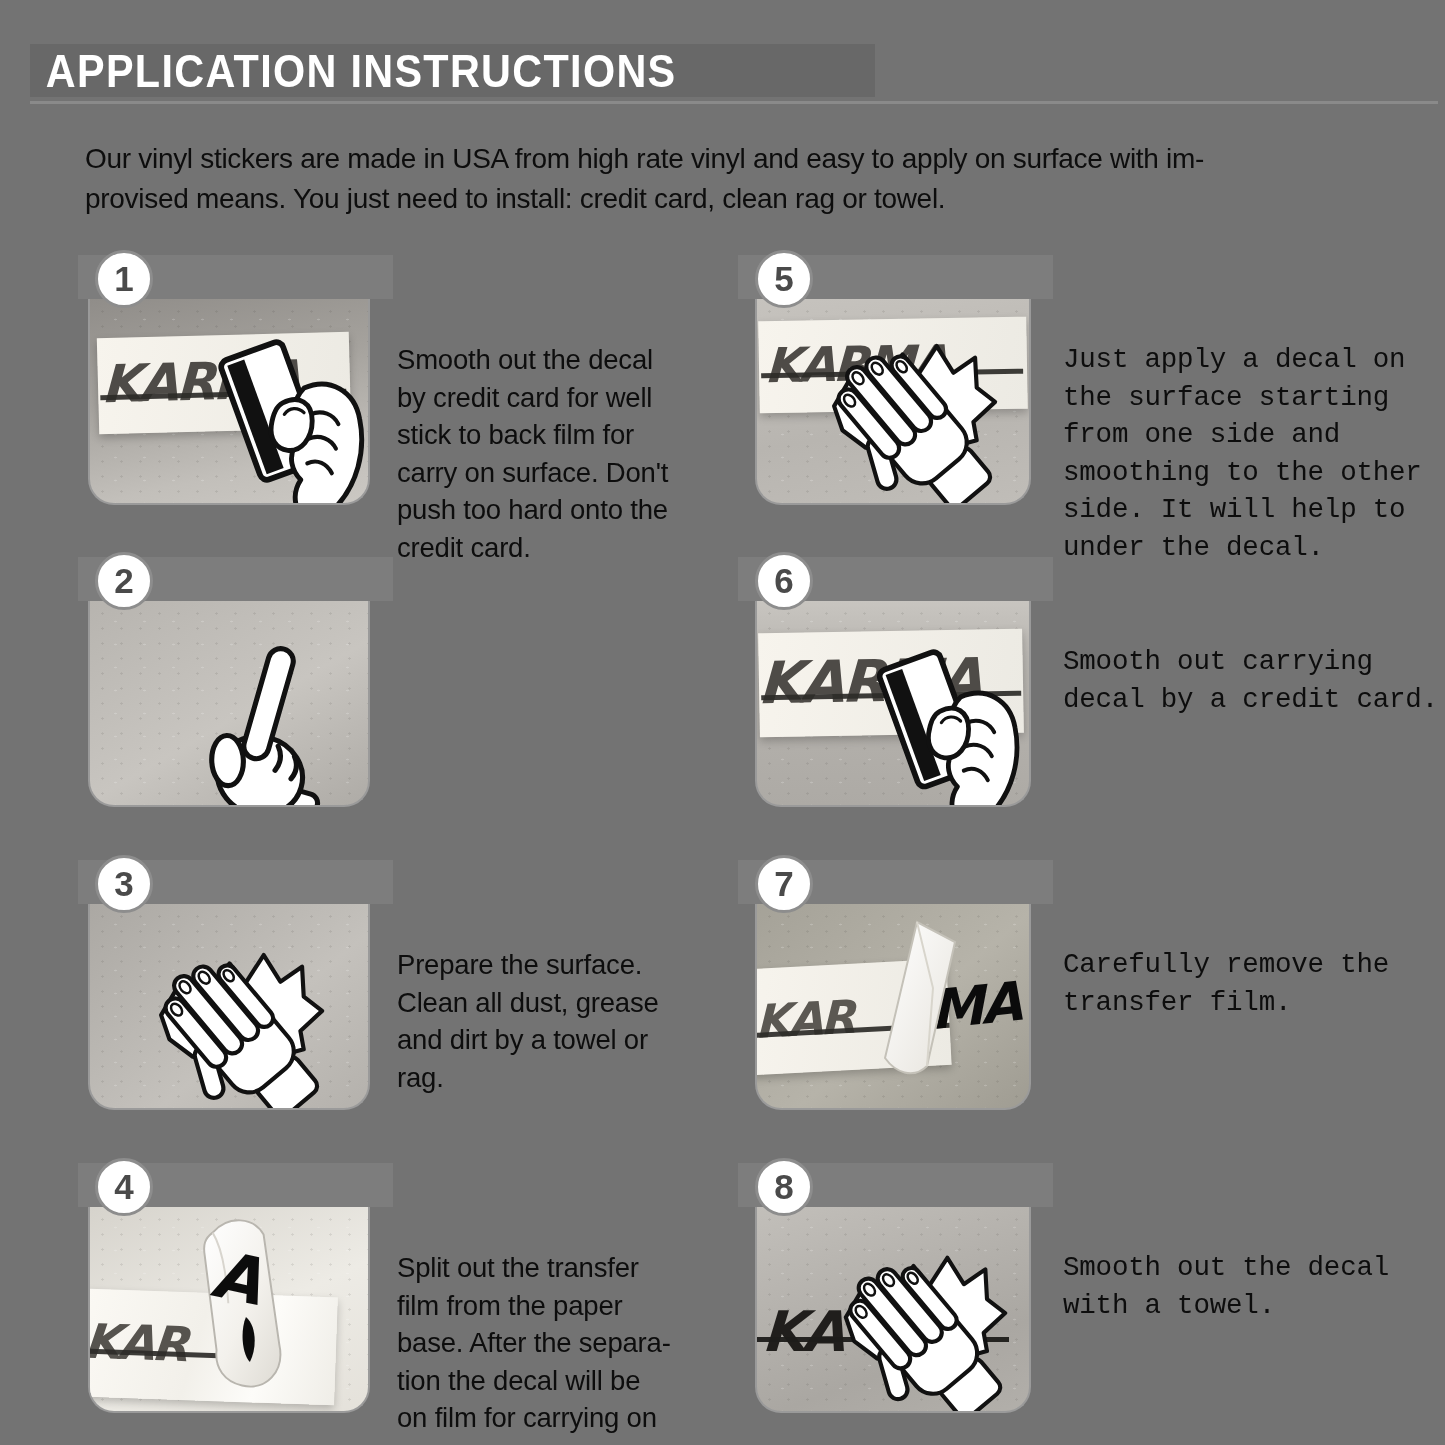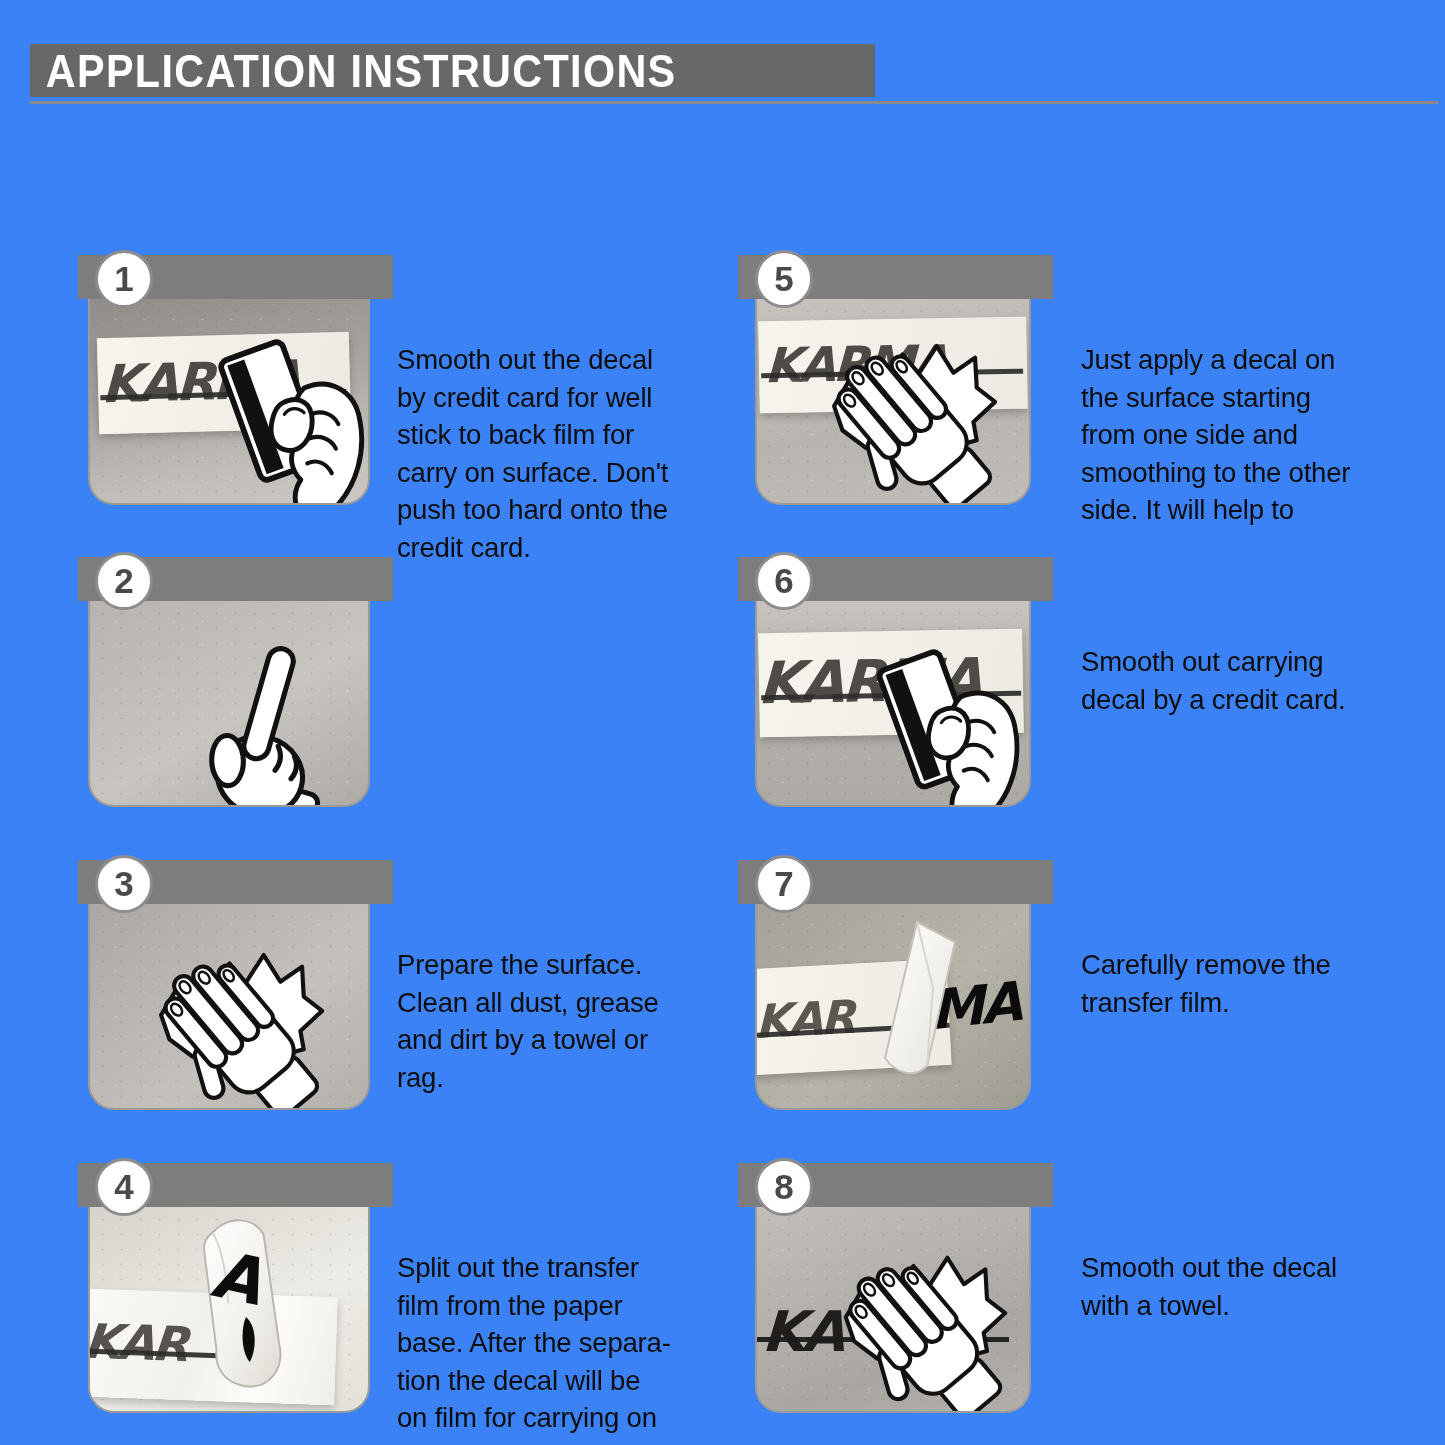--- a/index.html
+++ b/index.html
@@ -1,16 +1,16 @@
 <!DOCTYPE html>
 <html style="--header_bar: #686868; --step_bar: #7d7d7d; --rule_line: #8a8a8a; --badge_border: #8d8d8d; --badge_number: #4a4a4a; --title_text: #ffffff; --body_text: #0d0d0d; --decal_text: #4e4b47; --decal_black: #0b0b0b;"><head>
 <meta charset="utf-8">
 <style>
   html,body{margin:0;padding:0;background:#fff;}
-  .page{position:relative;width:1445px;height:1445px;background:#3b82f6;overflow:hidden;
+  .page{position:relative;width:1445px;height:1445px;background:#737373;overflow:hidden;
         font-family:"Liberation Sans", sans-serif;color:var(--body_text,#0d0d0d);}
 
   
   .header-bar{position:absolute;left:30px;top:44px;width:845px;height:53px;
               background:var(--header_bar,#686868);display:flex;align-items:center;}
   .header-bar h1{margin:0;padding-left:18px;color:var(--title_text,#fff);
                  font-size:47px;font-weight:bold;letter-spacing:1.5px;white-space:nowrap;
                  transform:scaleX(.88);transform-origin:left center;}
   .header-rule{position:absolute;left:30px;top:101px;width:1408px;height:3px;
                background:var(--rule_line,#8a8a8a);}
@@ -29,21 +29,21 @@
          font-size:35px;font-weight:bold;color:var(--badge_number,#4a4a4a);}
   .photo{position:absolute;left:10px;top:44px;width:282px;height:206px;box-sizing:border-box;
          border:2.5px solid #9a9a9a;border-top:none;border-radius:0 0 26px 26px;overflow:hidden;}
   .step.right .photo{left:17px;width:276px;}
   .photo::before{content:"";position:absolute;inset:0;z-index:1;pointer-events:none;
      background-image:radial-gradient(rgba(55,50,45,.11) 1.2px,transparent 1.6px),
                       radial-gradient(rgba(255,255,255,.20) 1px,transparent 1.4px);
      background-size:19px 15px,29px 23px;background-position:3px 5px,11px 9px;}
   .caption{position:absolute;left:319px;top:50px;width:330px;font-size:27.5px;line-height:37.5px;
            letter-spacing:-.2px;margin-top:36px;}
-  .step.right .caption{left:343px;}
+  .step.right .caption{left:325px;font-family:Liberation Mono, monospace;}
   .caption div{white-space:nowrap;}
 
   
   .p1{background:linear-gradient(168deg,#908d89 0%,#a5a29d 40%,#c2bfba 78%,#cbc8c3 100%);}
   .p2{background:linear-gradient(150deg,#b7b4af,#c8c5c0 55%,#aeaba6);}
   .p3{background:linear-gradient(140deg,#aba8a3,#c4c1bc 60%,#b4b1ac);}
   .p4{background:linear-gradient(155deg,#d6d3cc,#edebe5 55%,#e4e1da);}
   .p5{background:linear-gradient(170deg,#c6c3be,#b8b5b0 60%,#c0bdb8);}
   .p6{background:linear-gradient(180deg,#c8c5c0 0%,#b7b4af 30%,#adaaa5 100%);}
   .p7{background:linear-gradient(140deg,#a5a298,#b6b3a9 55%,#9f9c92);}
@@ -104,20 +104,24 @@
   </defs>
 </svg>
 
 <div class="page">
 
   <div class="header-bar">
     <h1>APPLICATION INSTRUCTIONS</h1>
   </div>
   <div class="header-rule"></div>
 
+  <div class="intro">
+      <div>Our vinyl stickers are made in USA from high rate vinyl and easy to apply on surface with im-</div>
+      <div>provised means. You just need to install: credit card, clean rag or towel.</div>
+    </div>
 
   <section class="step" style="left:78px;top:255px">
     <div class="tab"></div>
     <div class="badge">
         <span>1</span>
       </div>
     <div class="photo p1">
       <div class="strip" style="left:8px;top:36px;width:252px;height:96px;transform:rotate(-1.5deg)">
         <div class="karma" style="left:8px;top:16px;font-size:52px;transform:skewX(-6deg)">KARMA</div>
         <div class="strike" style="left:2px;right:4px;top:57px"></div>
@@ -213,20 +217,21 @@
       <svg class="ill" style="left:42px;top:22px;width:212px;height:196px" viewBox="0 0 230 235">
           <use href="#towel-hand"></use>
         </svg>
     </div>
     <div class="caption">
         <div>Just apply a decal on</div>
         <div>the surface starting</div>
         <div>from one side and</div>
         <div>smoothing to the other</div>
         <div>side. It will help to</div>
+        <div>under the decal.</div>
       </div>
   </section>
 
   <section class="step right" style="left:738px;top:557px">
     <div class="tab"></div>
     <div class="badge">
         <span>6</span>
       </div>
     <div class="photo p6">
       <div class="strip" style="left:2px;top:30px;width:264px;height:104px;transform:rotate(-1deg)">

